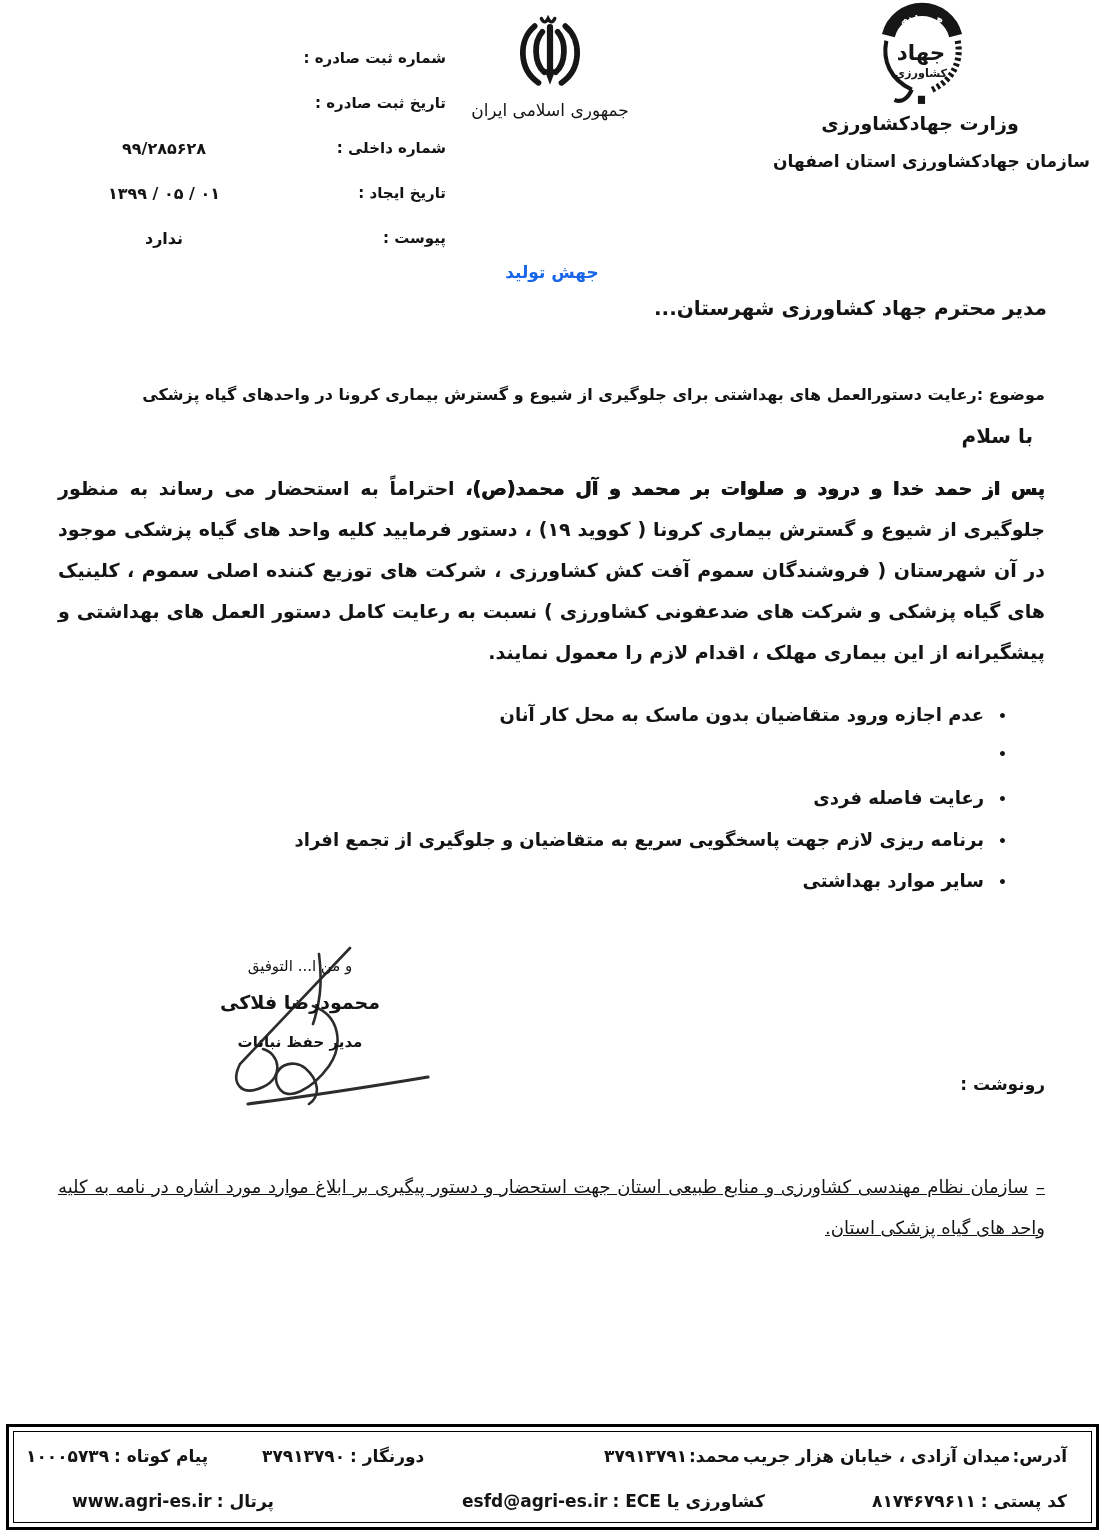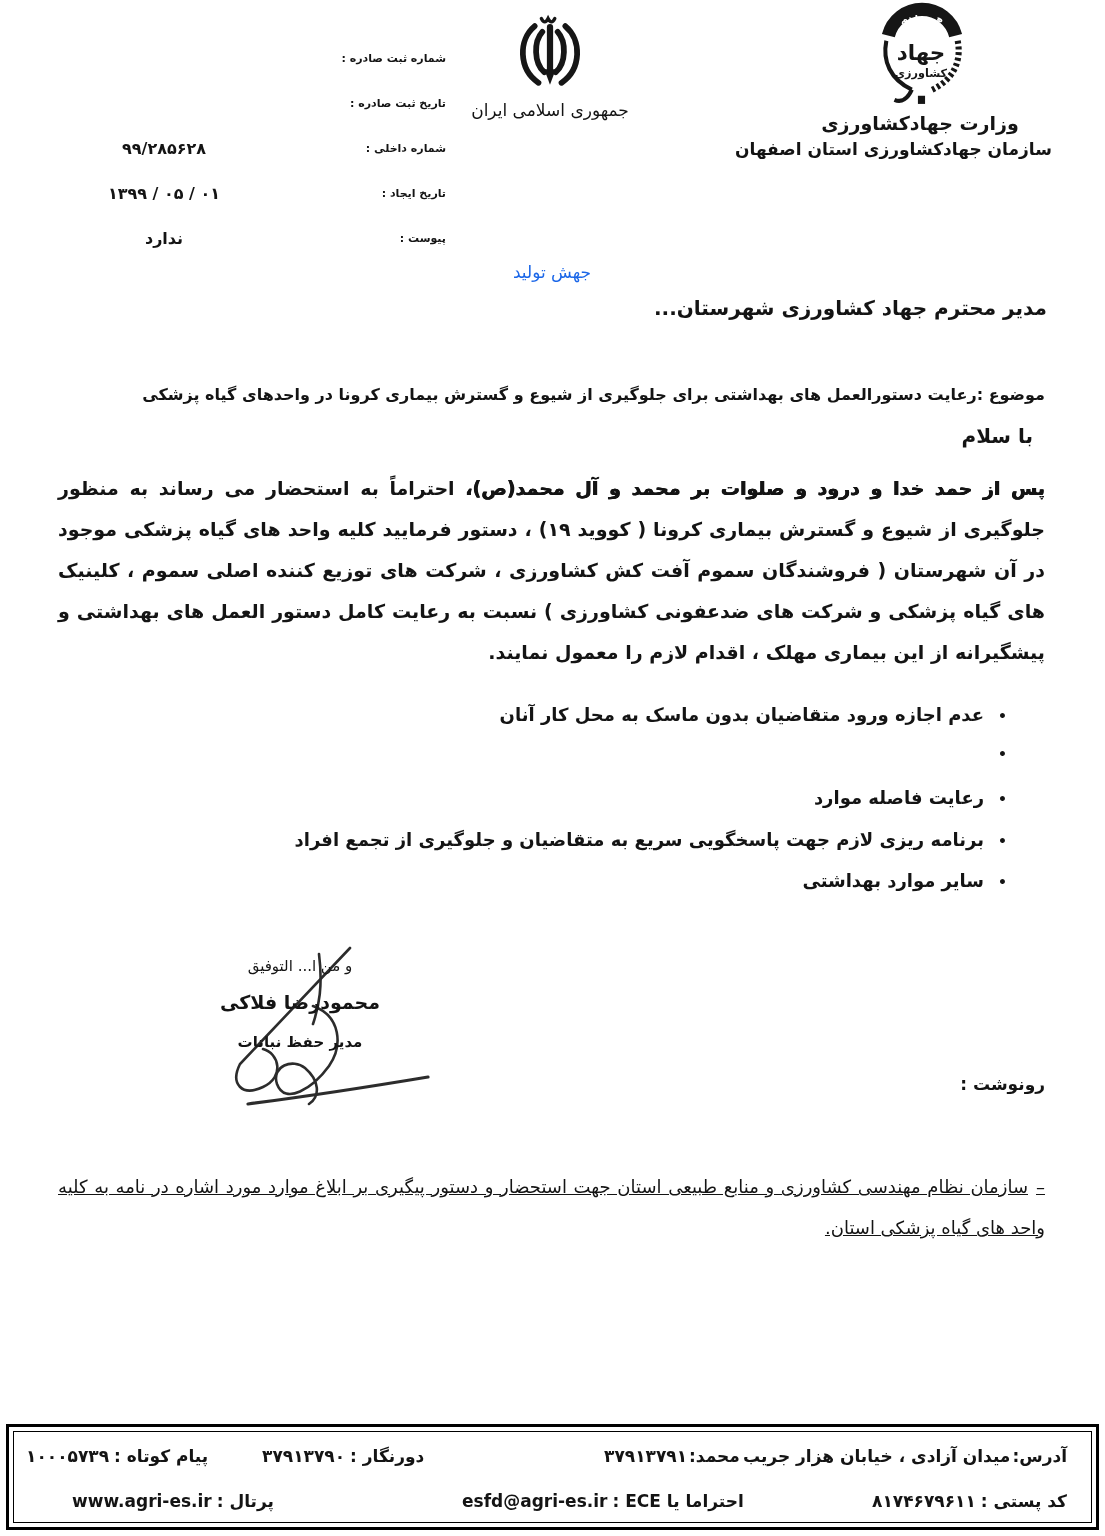--- a/index.html
+++ b/index.html
@@ -2,34 +2,34 @@
 <html lang="fa" dir="rtl"><head>
 <meta charset="utf-8">
 <style>
   html,body{margin:0;padding:0;background:#e8e8e8;}
   .page{position:relative;width:1105px;height:1536px;background:#ffffff;overflow:hidden;
         direction:rtl;font-family:"DejaVu Sans",sans-serif;color:#141414;margin:0 auto;}
   .abs{position:absolute;}
 
   
   .hlabels{top:36px;left:248px;width:198px;}
-  .hlabels .row{height:45px;line-height:45px;text-align:right;font-size:11px;font-weight:600;white-space:nowrap;}
+  .hlabels .row{height:45px;line-height:45px;text-align:right;font-size:15px;font-weight:600;white-space:nowrap;}
   .hvalues{top:126px;left:66px;width:196px;}
   .hvalues .row{height:45px;line-height:45px;text-align:center;font-size:16px;font-weight:700;white-space:nowrap;}
 
   
   .emblem{left:500px;top:6px;width:100px;height:96px;}
   .country{left:420px;top:100px;width:260px;text-align:center;font-size:17px;font-weight:400;}
 
   
   .jlogo{left:860px;top:2px;width:124px;height:106px;}
   .ministry{left:760px;top:112px;width:320px;text-align:center;font-size:19px;font-weight:700;}
-  .organization{left:735px;top:139px;width:355px;text-align:left;font-size:17px;font-weight:600;}
+  .organization{left:735px;top:151px;width:355px;text-align:right;font-size:17px;font-weight:600;}
 
-  .slogan{left:492px;top:262px;width:120px;text-align:center;font-size:17px;font-weight:400;color:#1a66e8;}
+  .slogan{left:492px;top:262px;width:120px;text-align:center;font-size:17px;font-weight:700;color:#1a66e8;}
 
   .recipient{right:58px;top:296px;font-size:20px;font-weight:700;white-space:nowrap;}
   .subject{right:60px;top:385px;font-size:16px;font-weight:700;white-space:nowrap;}
   .salutation{right:72px;top:424px;font-size:20px;font-weight:700;}
 
   .bodytext{right:60px;left:58px;top:468px;font-size:19px;line-height:41px;
             text-align:justify;font-weight:700;}
   .bodytext .lead{text-shadow:0.45px 0 currentColor,-0.25px 0 currentColor;}
 
   .bullets{right:98px;top:704px;left:100px;}
@@ -117,21 +117,21 @@
   <div class="abs bullets">
     <div class="bullet-row">
       <span class="dot">•</span>
       <span class="btxt">عدم اجازه ورود متقاضیان بدون ماسک به محل  کار آنان</span>
     </div>
     <div class="bullet-row">
       <span class="dot">•</span>
     </div>
     <div class="bullet-row">
       <span class="dot">•</span>
-      <span class="btxt">رعایت فاصله موارد</span>
+      <span class="btxt">رعایت فاصله فردی</span>
     </div>
     <div class="bullet-row">
       <span class="dot">•</span>
       <span class="btxt">برنامه ریزی لازم جهت پاسخگویی سریع به متقاضیان  و جلوگیری از تجمع افراد</span>
     </div>
     <div class="bullet-row">
       <span class="dot">•</span>
       <span class="btxt">سایر موارد بهداشتی</span>
     </div>
   </div>
@@ -171,21 +171,21 @@
       <div class="fcell f-sms">
         <span>پیام کوتاه :</span>
         <span>۱۰۰۰۵۷۳۹</span>
       </div>
 
       <div class="fcell f-postal">
         <span>کد پستی :</span>
         <span>۸۱۷۴۶۷۹۶۱۱</span>
       </div>
       <div class="fcell f-email">
-        <span>احتراما یا ECE :</span>
+        <span>کشاورزی یا ECE :</span>
         <span class="lat">esfd@agri-es.ir</span>
       </div>
       <div class="fcell f-portal">
         <span>پرتال :</span>
         <span class="lat">www.agri-es.ir</span>
       </div>
 
     </div>
   </div>
 

